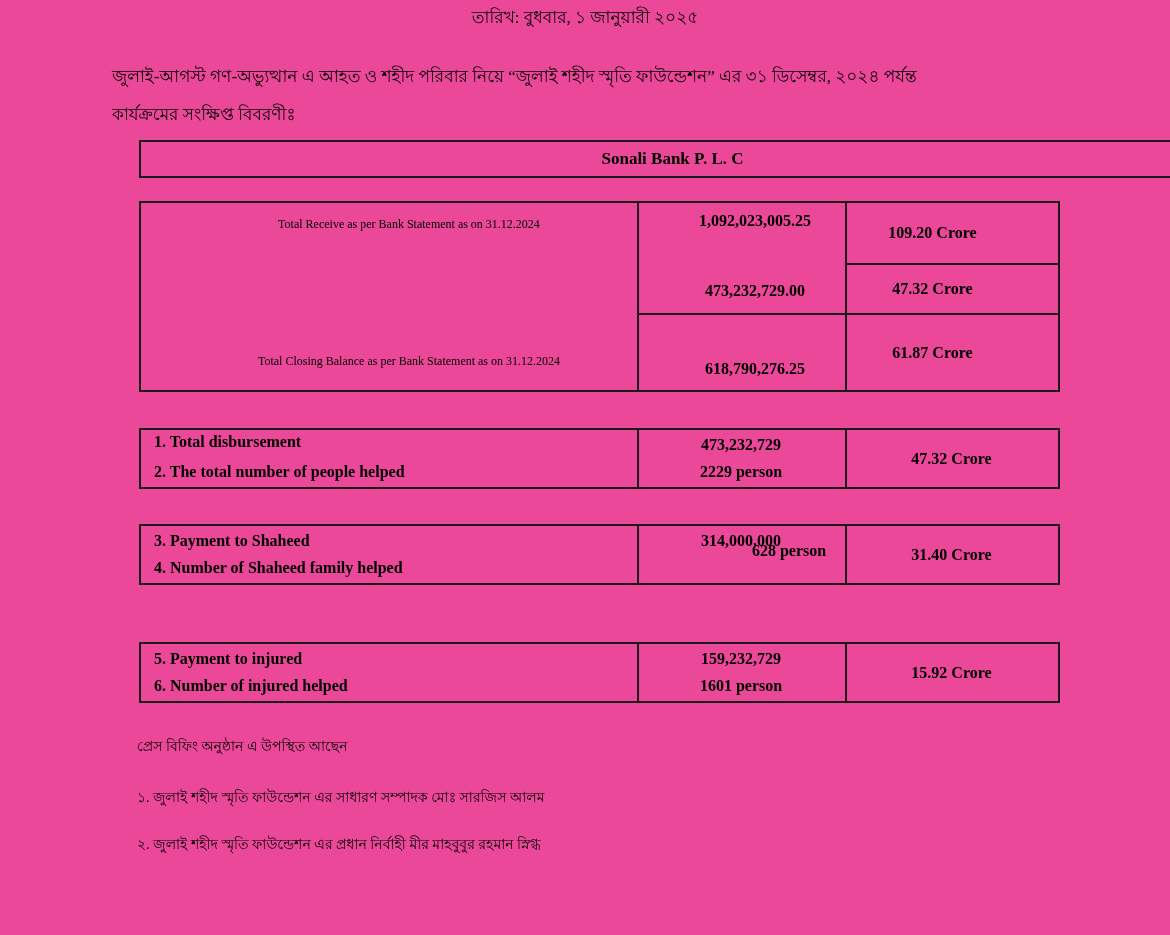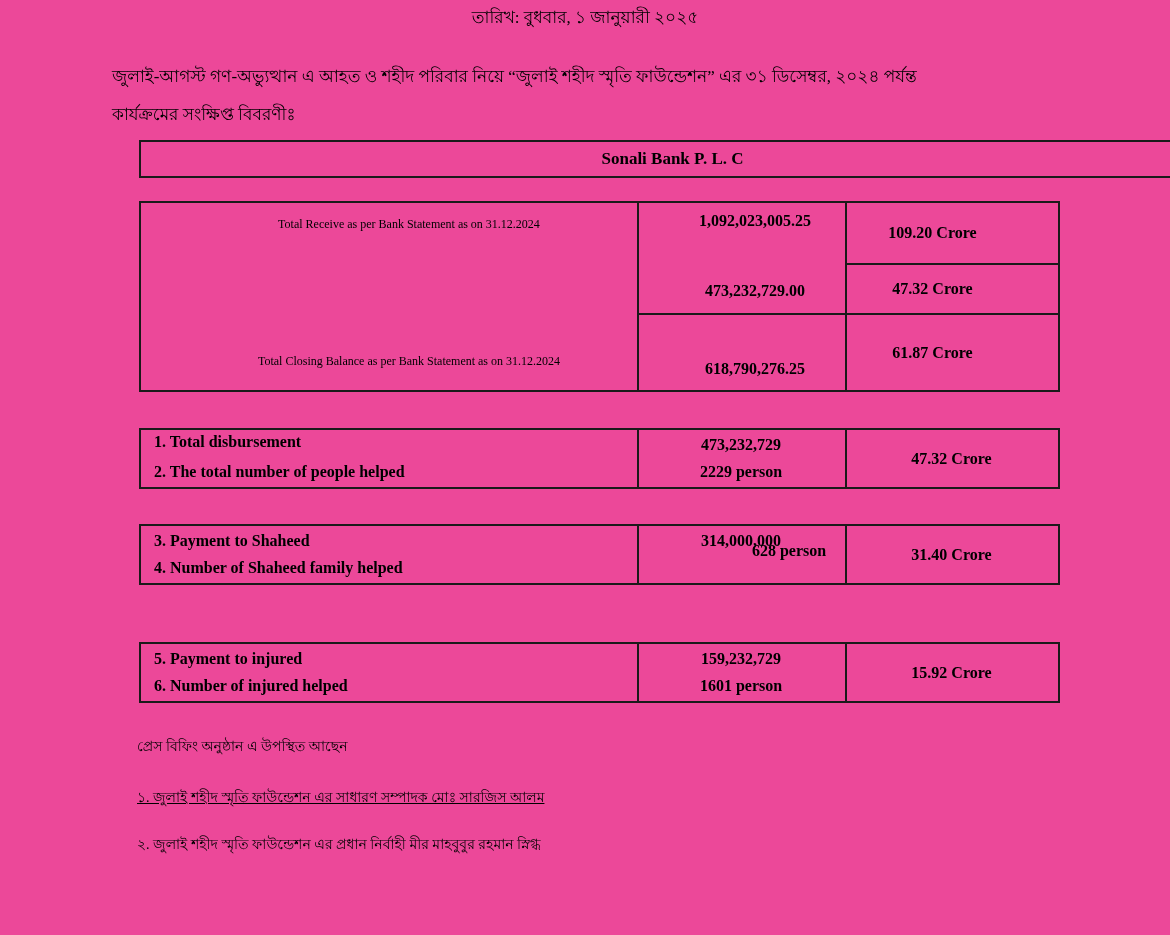--- a/index.html
+++ b/index.html
@@ -148,16 +148,16 @@
     <div class="line vline" style="left:496px;"></div>
     <div class="line vline" style="left:704px;"></div>
     <div class="sum-label" style="top:6px;">5. Payment to injured</div>
     <div class="sum-label" style="top:33px;">6. Number of injured helped</div>
     <div class="sum-value" style="top:6px;">159,232,729</div>
     <div class="sum-value" style="top:33px;">1601 person</div>
     <div class="sum-crore">15.92 Crore</div>
   </div>
 
   <div class="footer-line" style="top:735px;">প্রেস বিফিং অনুষ্ঠান এ উপস্থিত আছেন</div>
-  <div class="footer-line" style="top:786px;text-decoration:underline;">১. জুলাই শহীদ স্মৃতি ফাউন্ডেশন এর সাধারণ সম্পাদক মোঃ সারজিস আলম</div>
+  <div class="footer-line" style="top:786px;">১. জুলাই শহীদ স্মৃতি ফাউন্ডেশন এর সাধারণ সম্পাদক মোঃ সারজিস আলম</div>
   <div class="footer-line" style="top:833px;">২. জুলাই শহীদ স্মৃতি ফাউন্ডেশন এর প্রধান নির্বাহী মীর মাহবুবুর রহমান স্নিগ্ধ</div>
 
 </div>
 
 </body></html>

